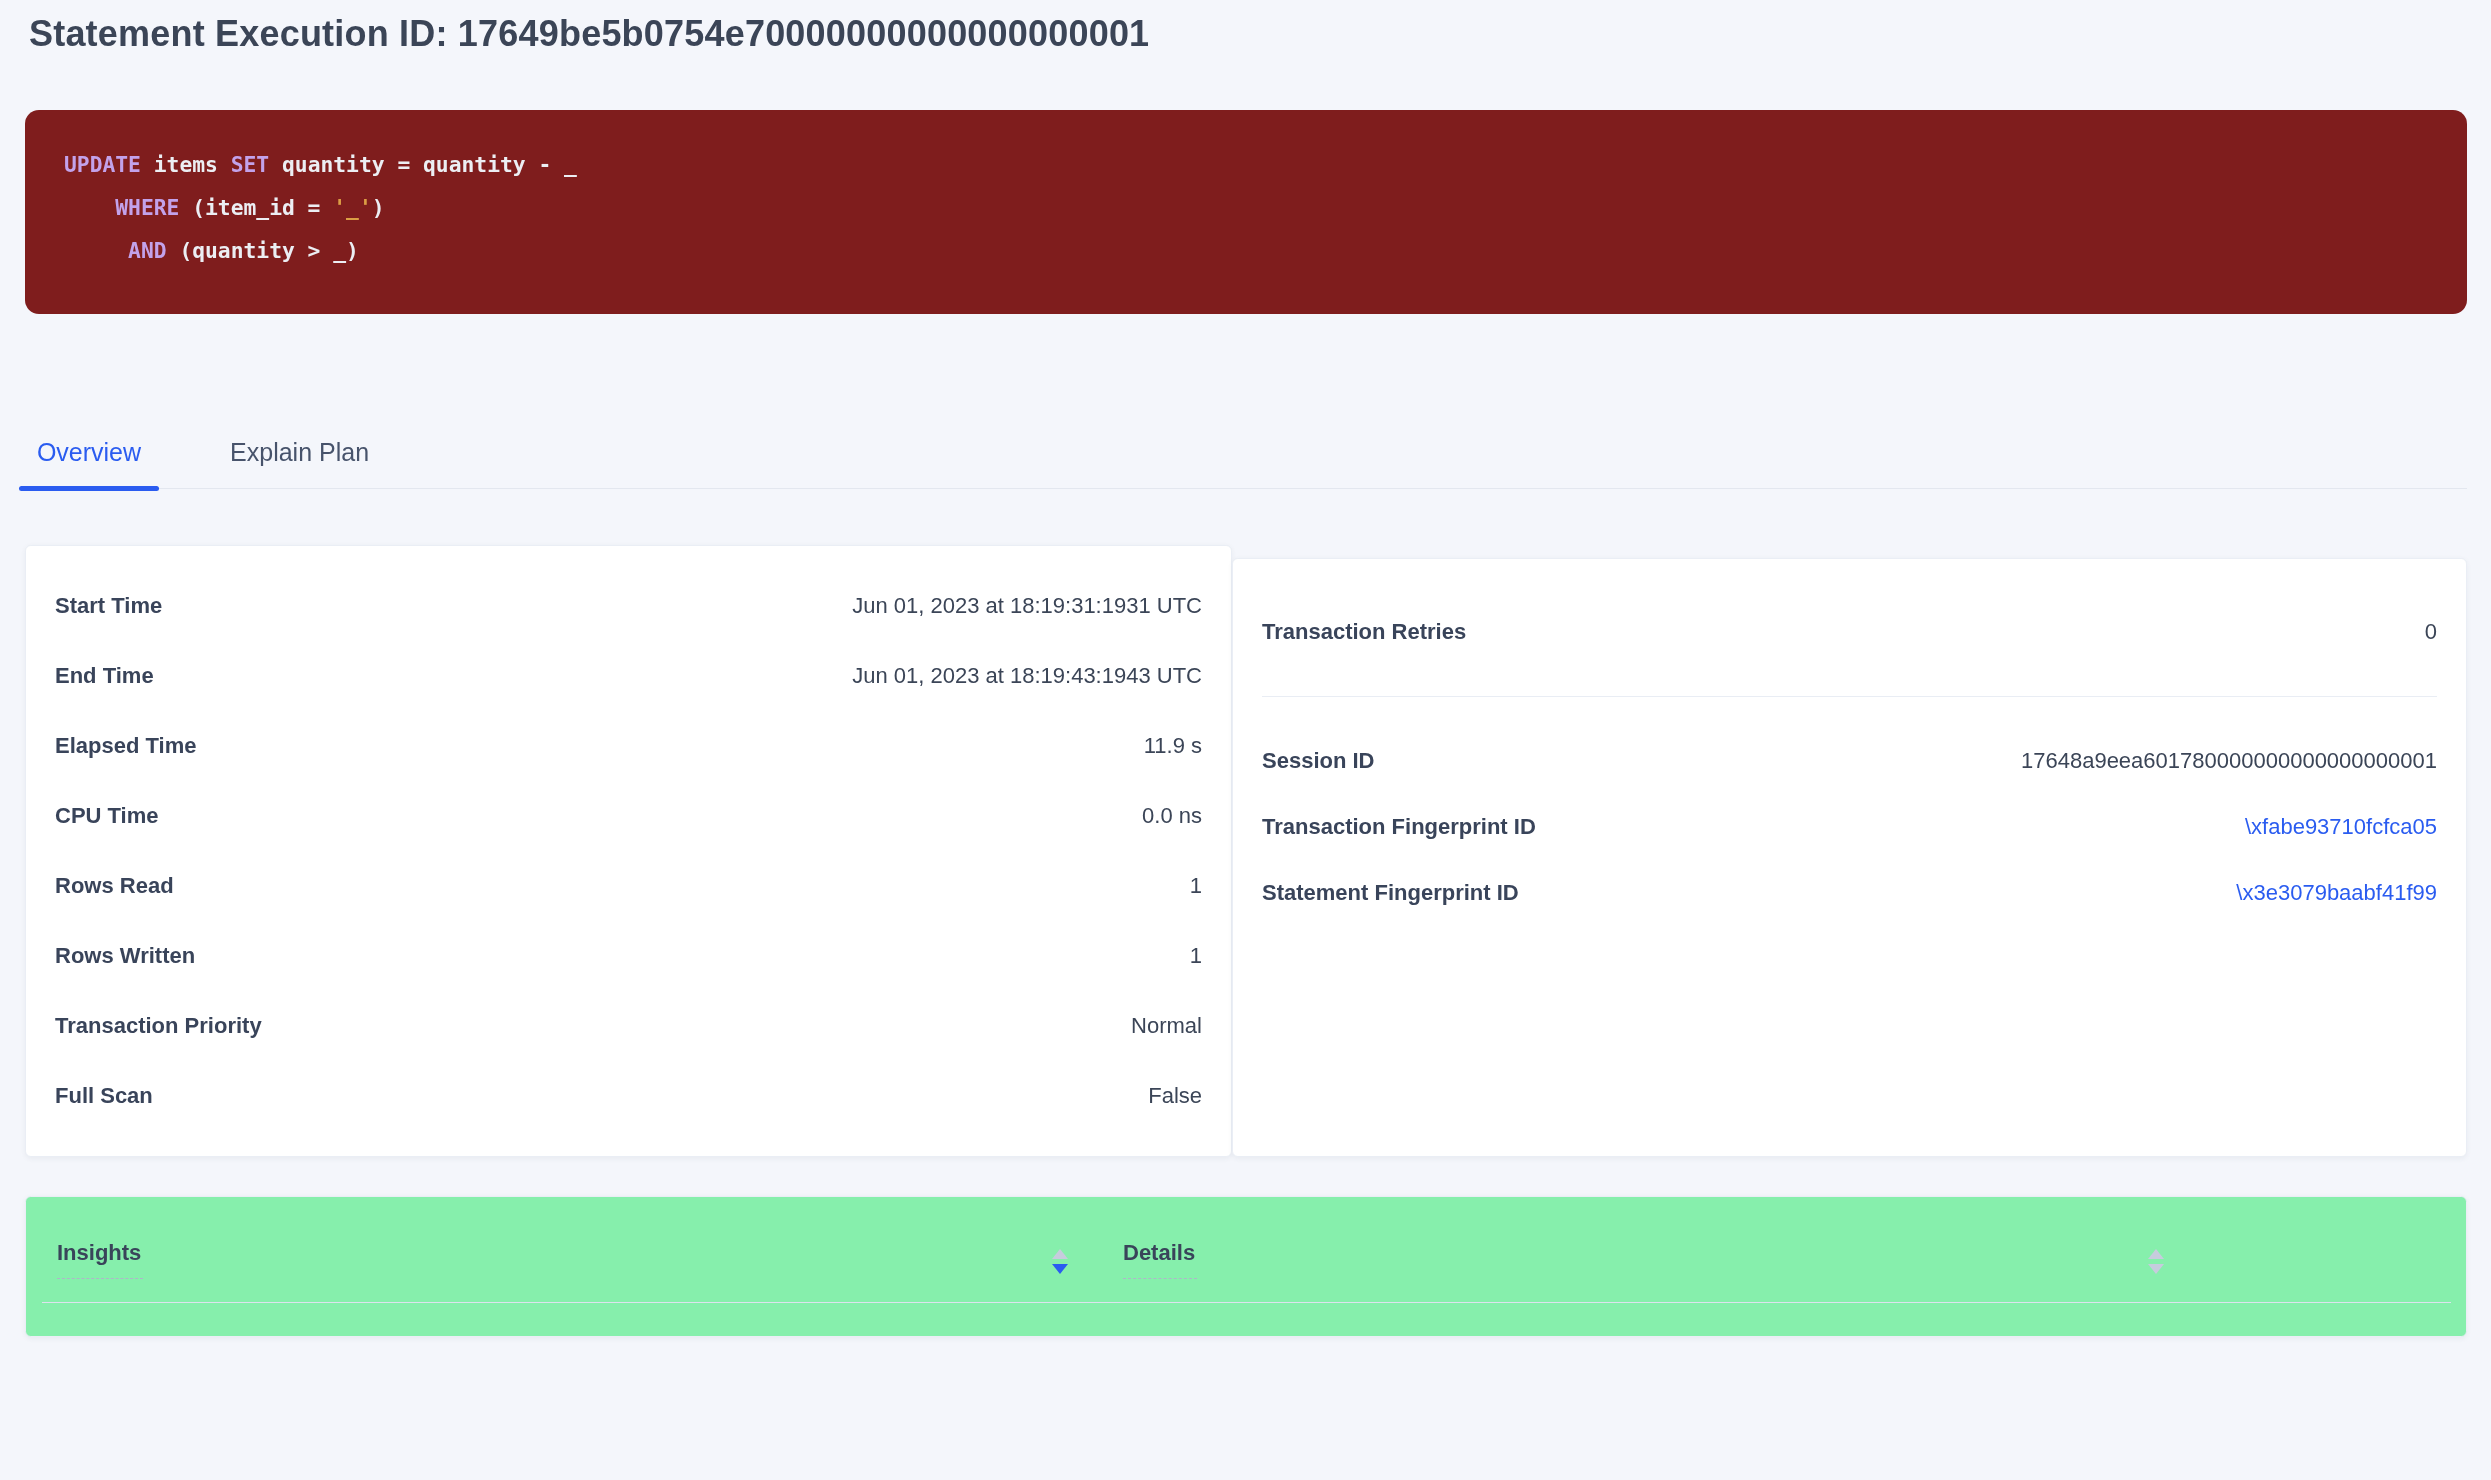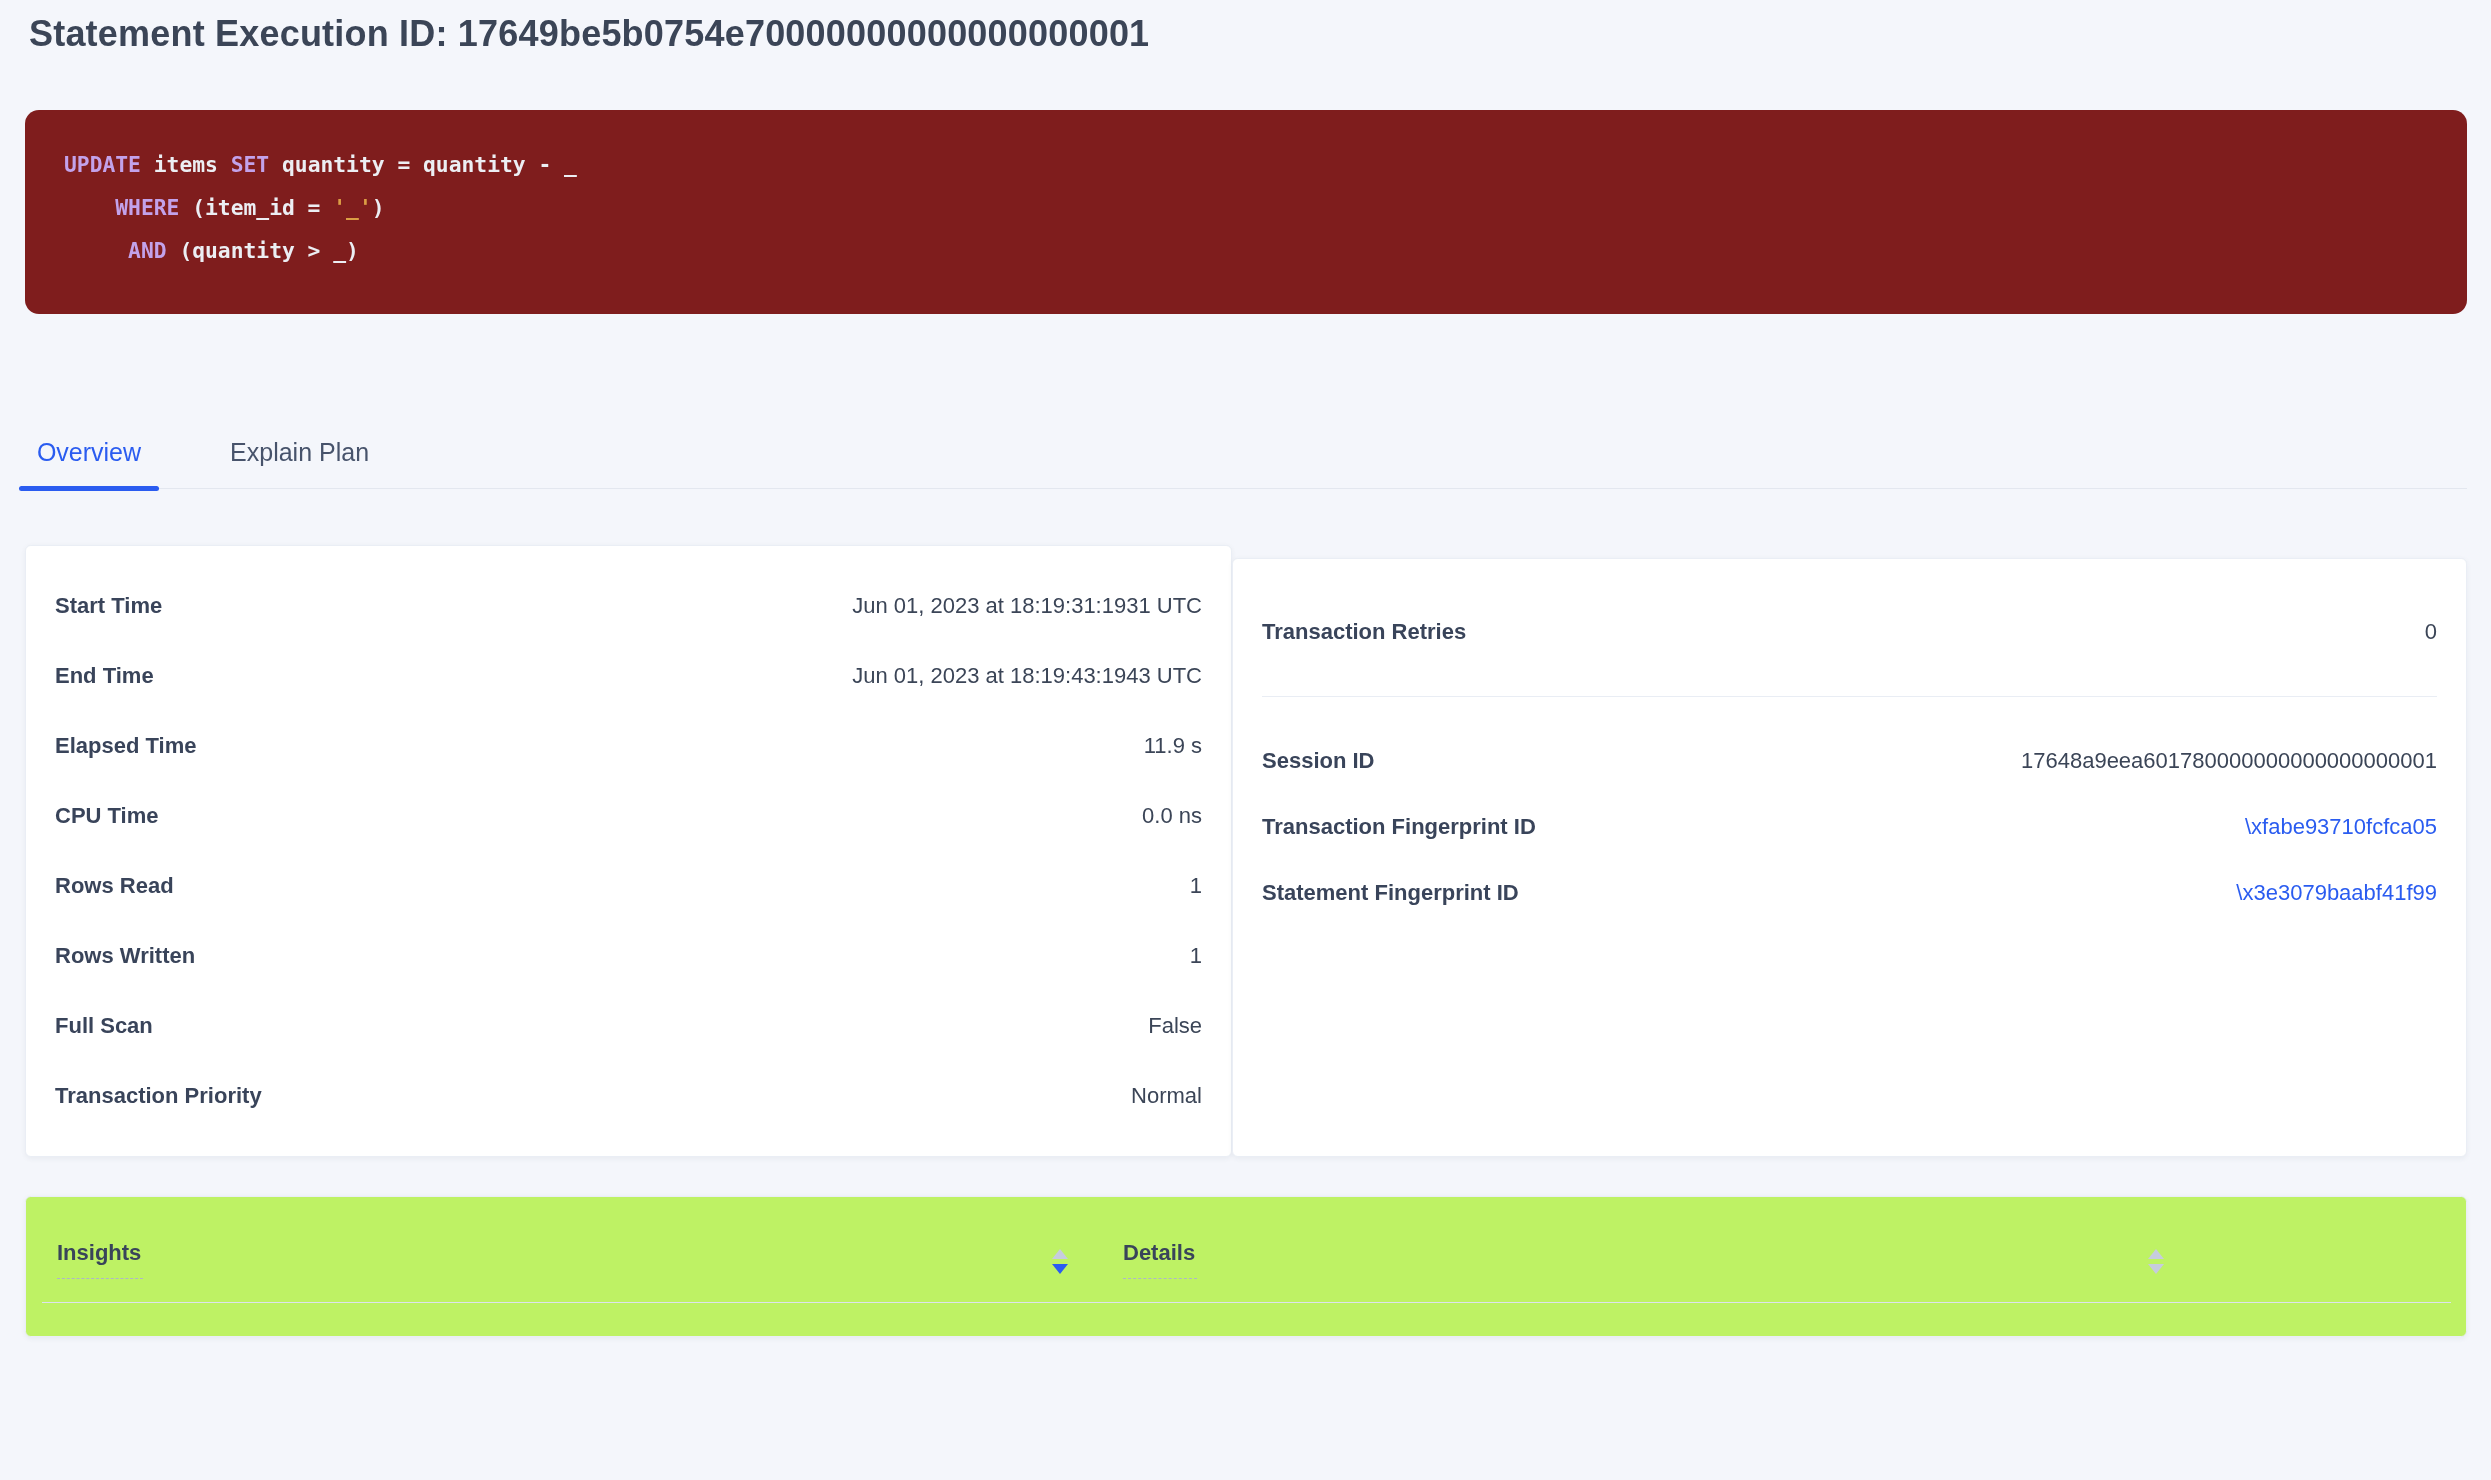--- a/index.html
+++ b/index.html
@@ -74,21 +74,21 @@
   .kv-label { font-weight:bold; color:#39445a; }
   .kv-value { color:#3b4557; }
   .kv-link  { color:#2a5cf0; cursor:pointer; }
   .card-divider {
     border:none; border-top:1.9px solid #e9edf4;
     margin:29px 0 31px 0;
   }
   
   .table-card {
     margin:39px 25px 0 25px;
-    background:#bef264;
+    background:#86efac;
     border:1px solid #eaeef5;
     border-radius:5.8px;
     box-shadow:0 1.9px 4.9px rgba(50,60,90,0.06);
     padding:0 15.5px 33px 15.5px;
   }
   .t-header {
     display:flex; align-items:flex-start;
     padding:43px 15.5px 23px 15.5px;
     border-bottom:1.9px solid #dde3ee;
     font-size:22px; font-weight:bold; color:#39445a;
@@ -155,26 +155,26 @@
     </div>
     <div class="kv-row">
       <span class="kv-label">Rows Read</span>
       <span class="kv-value">1</span>
     </div>
     <div class="kv-row">
       <span class="kv-label">Rows Written</span>
       <span class="kv-value">1</span>
     </div>
     <div class="kv-row">
+      <span class="kv-label">Transaction Priority</span>
+      <span class="kv-value">Normal</span>
+    </div>
+    <div class="kv-row">
       <span class="kv-label">Full Scan</span>
       <span class="kv-value">False</span>
-    </div>
-    <div class="kv-row">
-      <span class="kv-label">Transaction Priority</span>
-      <span class="kv-value">Normal</span>
     </div>
   </div>
 
   <div class="card right">
     <div class="kv-row">
       <span class="kv-label">Transaction Retries</span>
       <span class="kv-value">0</span>
     </div>
     <hr class="card-divider">
     <div class="kv-row short">

